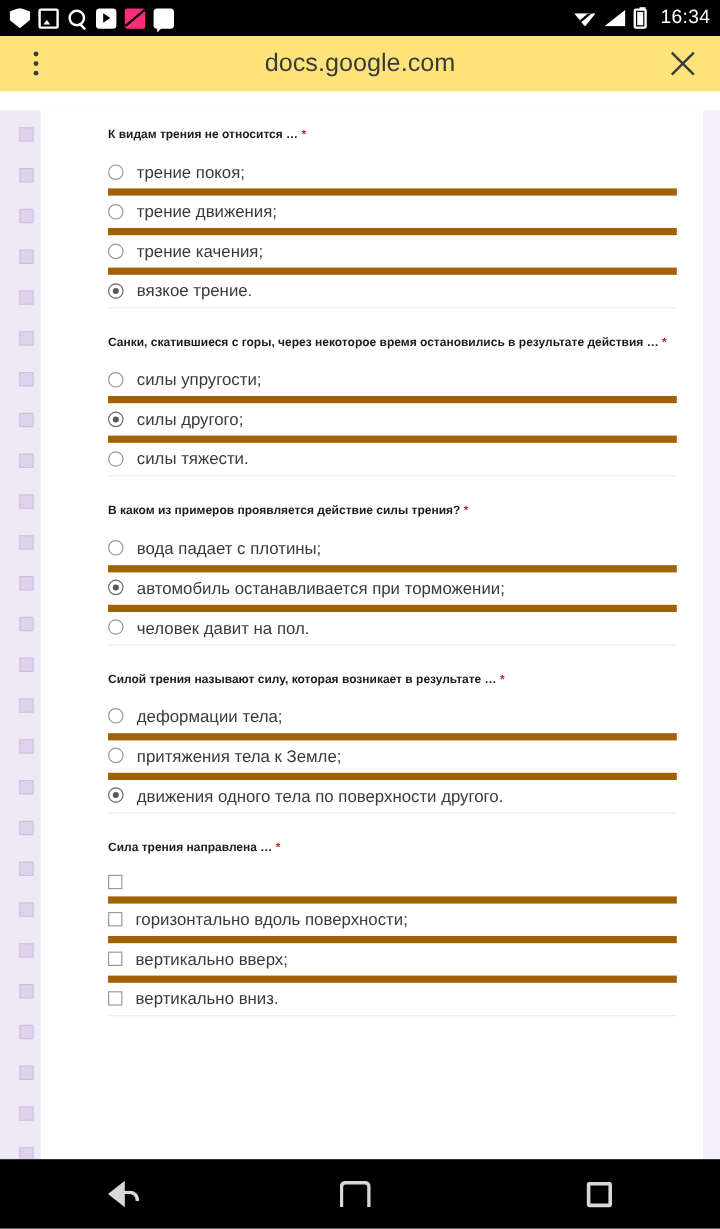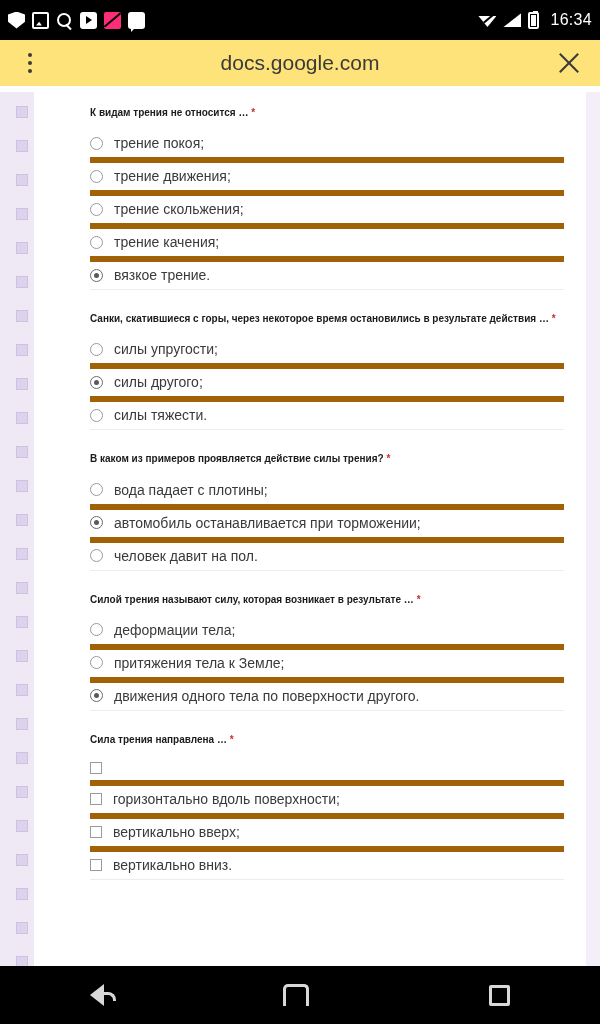--- a/index.html
+++ b/index.html
@@ -6,21 +6,21 @@
   html, body {
     width: 600px; height: 1024px;
     background: #ffffff;
     font-family: "Liberation Sans", sans-serif;
     overflow: hidden;
   }
   .screen { position: relative; width: 600px; height: 1024px; background: #ffffff; }
 
   
   .statusbar {
-    height: 40px; background: #000; color: #fff;
+    height: 30px; background: #000; color: #fff;
     display: flex; align-items: center; padding: 0 8px;
     font-size: 15px;
   }
   .sb-left { display: flex; align-items: center; gap: 7px; }
   .sb-right { margin-left: auto; display: flex; align-items: center; gap: 7px; }
   .sb-ico { width: 17px; height: 17px; display: inline-block; position: relative; }
   .sb-time { font-size: 16px; letter-spacing: .3px; margin-left: 4px; }
   .ico-shield { background:#fff; clip-path: polygon(50% 0%, 100% 18%, 100% 60%, 50% 100%, 0% 60%, 0% 18%); }
   .ico-gallery { border:2px solid #fff; border-radius:2px; }
   .ico-gallery:after{ content:""; position:absolute; left:2px; bottom:1px; width:9px;height:5px; background:#fff; clip-path: polygon(0 100%, 35% 25%, 65% 100%); }
@@ -184,24 +184,20 @@
             <div class="opt">
               <span class="radio"></span>
               <span class="opt-label">трение покоя;</span>
             </div>
             <div class="opt">
               <span class="radio"></span>
               <span class="opt-label">трение движения;</span>
             </div>
             <div class="opt">
               <span class="radio"></span>
-              <span class="opt-label">трение скольжения;</span>
-            </div>
-            <div class="opt">
-              <span class="radio"></span>
               <span class="opt-label">трение качения;</span>
             </div>
             <div class="opt">
               <span class="radio checked"></span>
               <span class="opt-label">вязкое трение.</span>
             </div>
           </div>
           <div class="q-gap"></div>
           <div class="q-block">
             <div class="q-title">Санки, скатившиеся с горы, через некоторое время остановились в результате действия … <span class="req">*</span></div>

